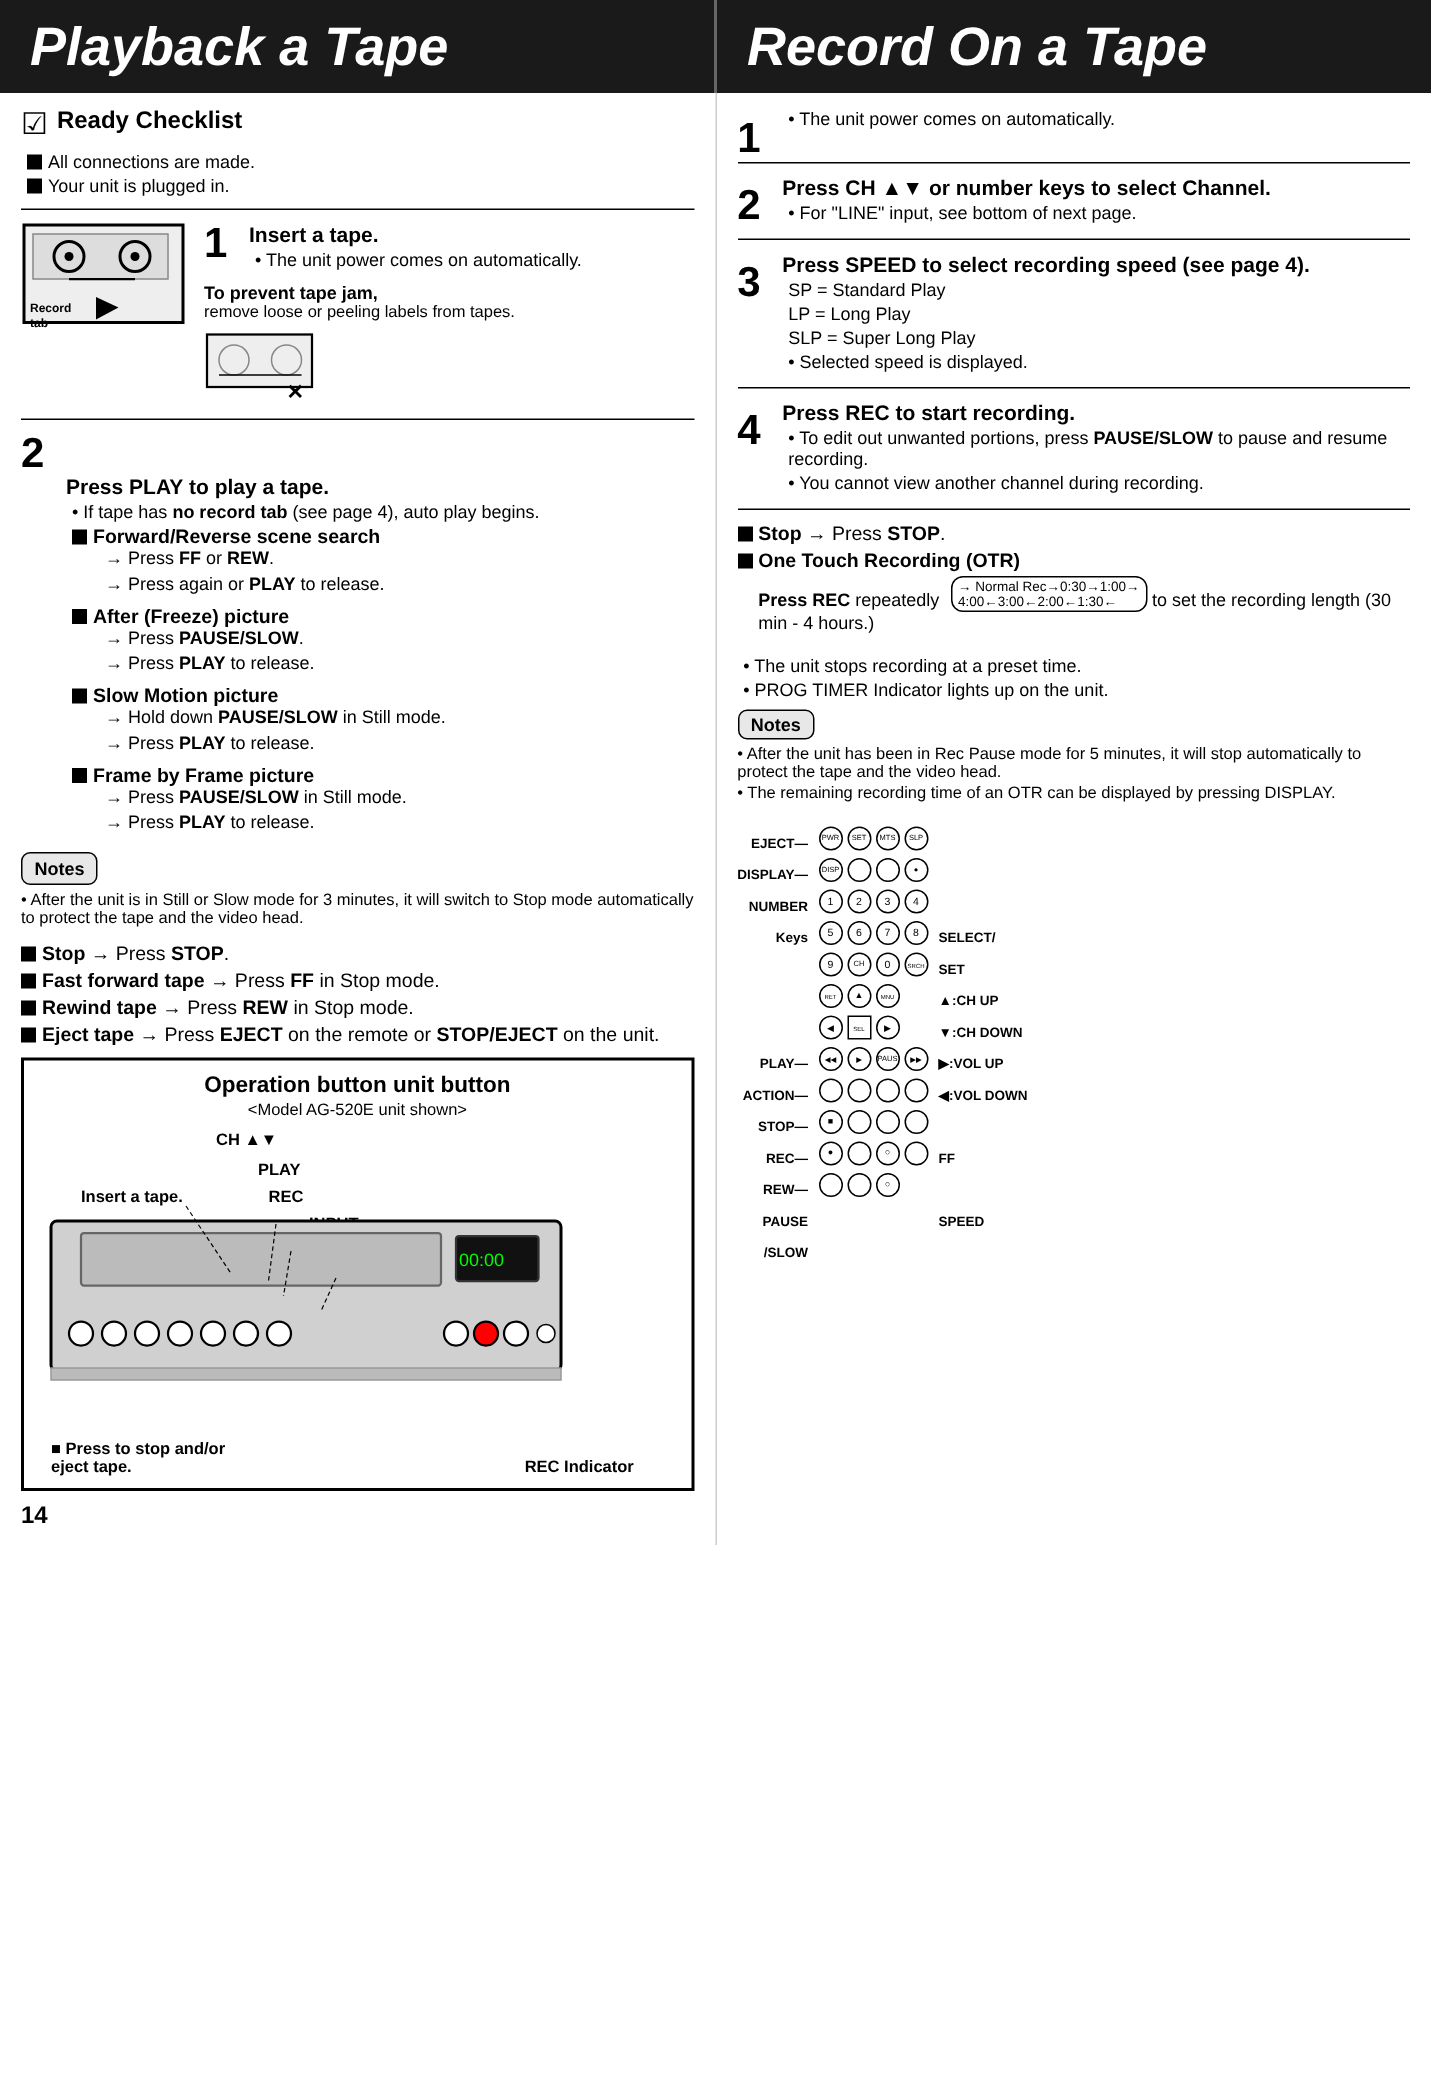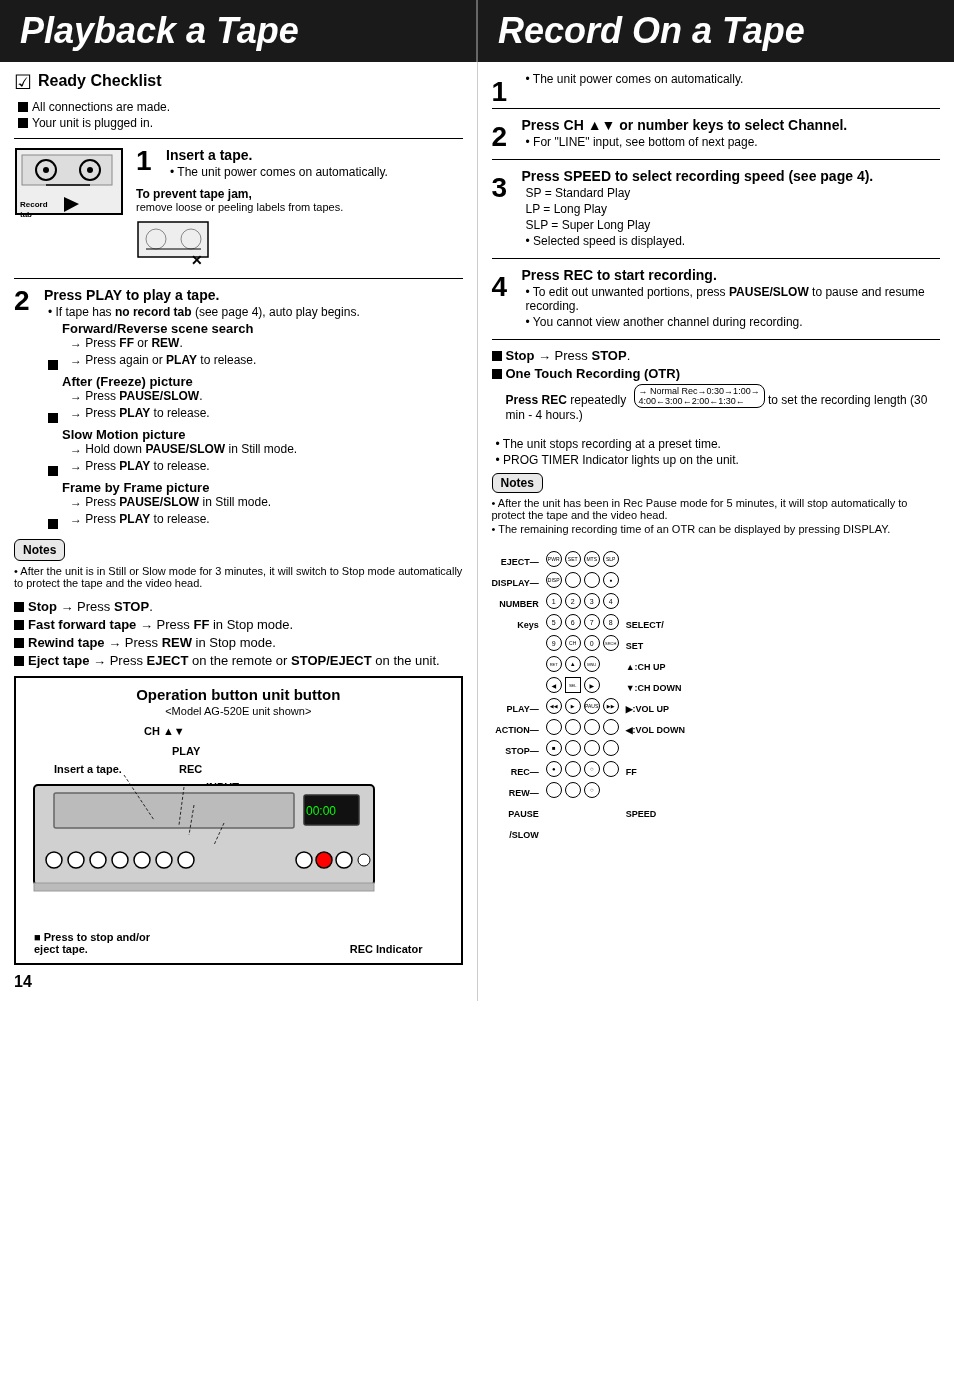--- a/index.html
+++ b/index.html
@@ -126,21 +126,21 @@
     .sub-bullet {
       margin-left: 8px;
       font-size: 12px;
       margin-bottom: 3px;
     }
     .arrow-bullet::before {
       content: "→ ";
     }
     .black-sq-bullet {
       display: flex;
-      align-items: flex-end;
+      align-items: flex-start;
       margin-bottom: 4px;
       margin-left: 4px;
     }
     .black-sq-bullet .black-square {
       margin-top: 3px;
     }
     .notes-box {
       background: #e8e8e8;
       border: 1px solid #000;
       border-radius: 6px;
@@ -350,21 +350,21 @@
           </svg>
         </div>
       </div>
     </div>
 
     <div class="section-divider"></div>
 
     
     <div class="press-play-section">
       <span class="step-num">2</span>
-      <div style="flex:1;">
+      <div style="flex:1;margin-top:28px;">
         <div class="step-title">Press <strong>PLAY</strong> to play a tape.</div>
         <div class="step-bullet">• If tape has <strong>no record tab</strong> (see page 4), auto play begins.</div>
 
         <div class="black-sq-bullet">
           <span class="black-square"></span>
           <div>
             <strong>Forward/Reverse scene search</strong>
             <div class="sub-bullet arrow-bullet">Press <strong>FF</strong> or <strong>REW</strong>.</div>
             <div class="sub-bullet arrow-bullet">Press again or <strong>PLAY</strong> to release.</div>
           </div>

